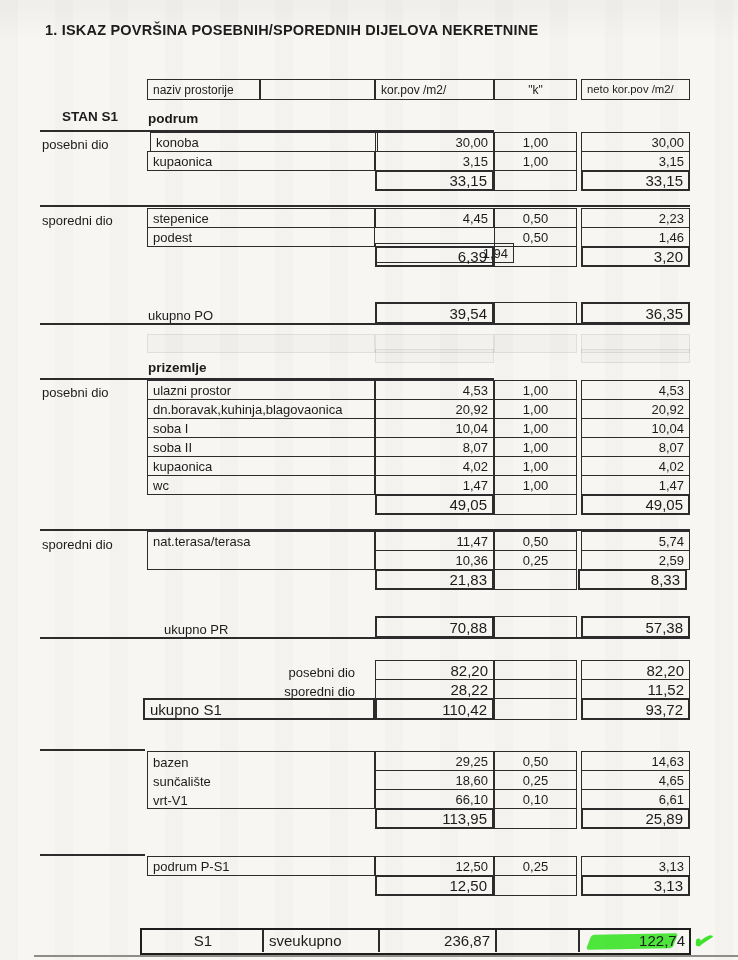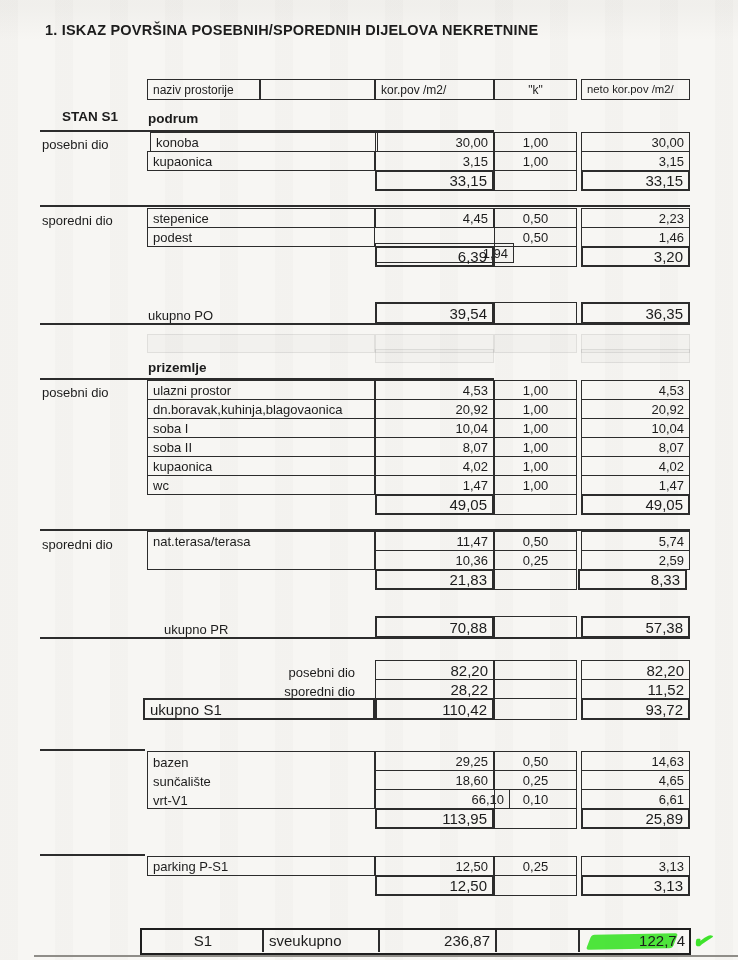--- a/index.html
+++ b/index.html
@@ -189,30 +189,30 @@
     </div>
   </div>
   <div class="box num" style="left:375px;top:751px;width:119px;height:20px;">29,25</div>
   <div class="box ctr" style="left:494px;top:751px;width:83px;height:20px;">0,50</div>
   <div class="box num" style="left:581px;top:751px;width:109px;height:20px;">14,63</div>
 
   <div class="box num" style="left:375px;top:770px;width:119px;height:20px;">18,60</div>
   <div class="box ctr" style="left:494px;top:770px;width:83px;height:20px;">0,25</div>
   <div class="box num" style="left:581px;top:770px;width:109px;height:20px;">4,65</div>
 
-  <div class="box num" style="left:375px;top:789px;width:135px;height:20px;">66,10</div>
+  <div class="box num" style="left:375px;top:789px;width:119px;height:20px;">66,10</div>
   <div class="box ctr" style="left:494px;top:789px;width:83px;height:20px;">0,10</div>
   <div class="box num" style="left:581px;top:789px;width:109px;height:20px;">6,61</div>
 
   <div class="box num b thk" style="left:375px;top:808px;width:119px;height:21px;padding-left:8px;">113,95</div>
   <div class="box" style="left:494px;top:808px;width:83px;height:21px;"></div>
   <div class="box num b thk" style="left:581px;top:808px;width:109px;height:21px;">25,89</div>
 
   <div class="line" style="left:40px;top:854px;width:105px;height:2px;"></div>
-  <div class="box txt" style="left:147px;top:856px;width:228px;height:20px;">parking P-S1</div>
+  <div class="box txt" style="left:147px;top:856px;width:228px;height:20px;">podrum P-S1</div>
   <div class="box num" style="left:375px;top:856px;width:119px;height:20px;">12,50</div>
   <div class="box ctr" style="left:494px;top:856px;width:83px;height:20px;">0,25</div>
   <div class="box num" style="left:581px;top:856px;width:109px;height:20px;">3,13</div>
 
   <div class="box num b thk" style="left:375px;top:875px;width:119px;height:21px;">12,50</div>
   <div class="box" style="left:494px;top:875px;width:83px;height:21px;"></div>
   <div class="box num b thk" style="left:581px;top:875px;width:109px;height:21px;">3,13</div>
 
   <div class="box" style="left:140px;top:928px;width:551px;height:27px;border-width:2.5px;border-color:#1e1e1e;">
     <div class="box ctr b" style="left:0px;top:-2px;width:122px;height:25px;border:none;">S1</div>

